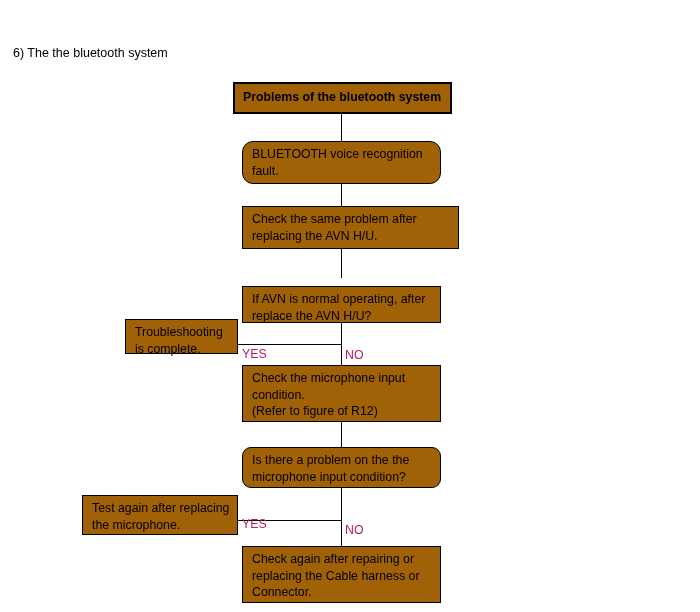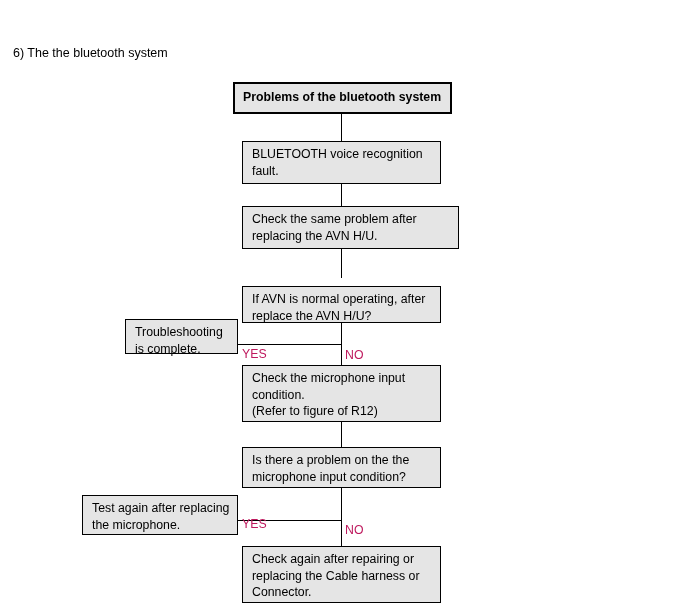--- a/index.html
+++ b/index.html
@@ -26,21 +26,21 @@
     top: 12px;
     font-size: 12.5px;
     line-height: 15px;
     color: #000;
     white-space: nowrap;
   }
   
   .box {
     position: absolute;
     box-sizing: border-box;
-    background: #e5e5e5;
+    background: #a16207;
     border: 1px solid #000000;
     font-size: 12.3px;
     line-height: 16.5px;
     color: #000000;
     padding: 4px 0 0 9px;
     z-index: 3;
   }
   .box.title-box {
     border: 2px solid #000000;
     font-weight: bold;
@@ -102,21 +102,21 @@
 
   <div class="branch-label" style="left:242px; top:313px;">YES</div>
   <div class="branch-label" style="left:345px; top:314px;">NO</div>
   <div class="branch-label" style="left:242px; top:483px;">YES</div>
   <div class="branch-label" style="left:345px; top:489px;">NO</div>
 
   <div class="box title-box" style="left:233px; top:48px; width:219px; height:32px;">
     <span class="txt">Problems of the bluetooth  system</span>
   </div>
 
-  <div class="box" style="left:242px; top:107px; width:199px; height:43px;">
+  <div class="box" style="left:242px; top:107px; width:199px; height:43px;border-radius:11px;">
     <span class="txt">BLUETOOTH voice recognition
 fault.</span>
   </div>
 
   <div class="box" style="left:242px; top:172px; width:217px; height:43px;">
     <span class="txt">Check the same problem after
 replacing the AVN H/U.</span>
   </div>
 
   <div class="box" style="left:242px; top:252px; width:199px; height:37px;">
@@ -128,21 +128,21 @@
     <span class="txt">Troubleshooting
 is complete.</span>
   </div>
 
   <div class="box" style="left:242px; top:331px; width:199px; height:57px;">
     <span class="txt">Check the microphone input
 condition.
 (Refer to figure of R12)</span>
   </div>
 
-  <div class="box" style="left:242px; top:413px; width:199px; height:41px;">
+  <div class="box" style="left:242px; top:413px; width:199px; height:41px;border-radius:9px;">
     <span class="txt">Is there a problem on the the
 microphone input condition?</span>
   </div>
 
   <div class="box" style="left:82px; top:461px; width:156px; height:40px;">
     <span class="txt">Test again after replacing
 the microphone.</span>
   </div>
 
   <div class="box" style="left:242px; top:512px; width:199px; height:57px;">

